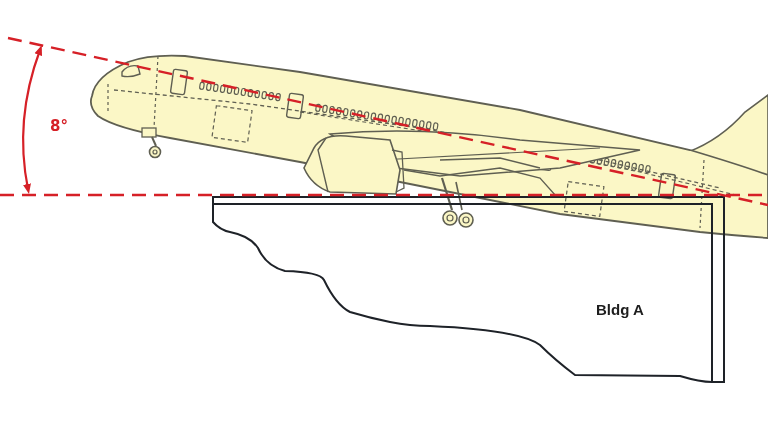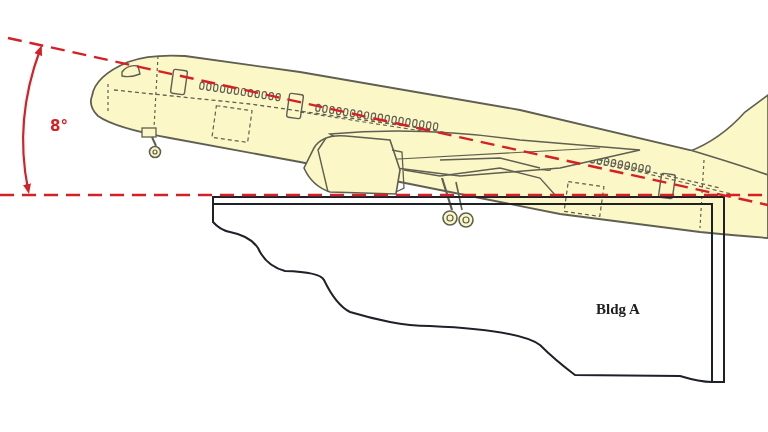--- a/index.html
+++ b/index.html
@@ -1,19 +1,19 @@
 <!DOCTYPE html>
 <html><head>
 <meta charset="utf-8">
 <style>
   html, body { margin: 0; padding: 0; background: #ffffff; }
   body { width: 768px; height: 432px; overflow: hidden; position: relative; font-family: "Liberation Sans", sans-serif; }
   #canvas { position: absolute; left: 0; top: 0; width: 768px; height: 432px; }
   .angle-label { position: absolute; left: 50px; top: 117px; color: #d62027; font-weight: bold; font-size: 15px; font-family: "DejaVu Sans", sans-serif; }
-  .bldg-label { position: absolute; left: 596px; top: 301px; color: #1e1e1e; font-weight: bold; font-size: 15px; font-family: Liberation Serif, serif; letter-spacing: 0px; }
+  .bldg-label { position: absolute; left: 596px; top: 301px; color: #1e1e1e; font-weight: bold; font-size: 15px; font-family: Liberation Sans, sans-serif; letter-spacing: 0px; }
 </style>
 </head>
 <body>
 
 <svg id="canvas" width="768" height="432" viewBox="0 0 768 432" xmlns="http://www.w3.org/2000/svg">
   <defs>
     <marker id="arrowRed" markerWidth="10" markerHeight="10" refX="5" refY="5" orient="auto-start-reverse" markerUnits="userSpaceOnUse">
       <path d="M0,1 L10,5 L0,9 Z" fill="#d62027"></path>
     </marker>
   </defs>

